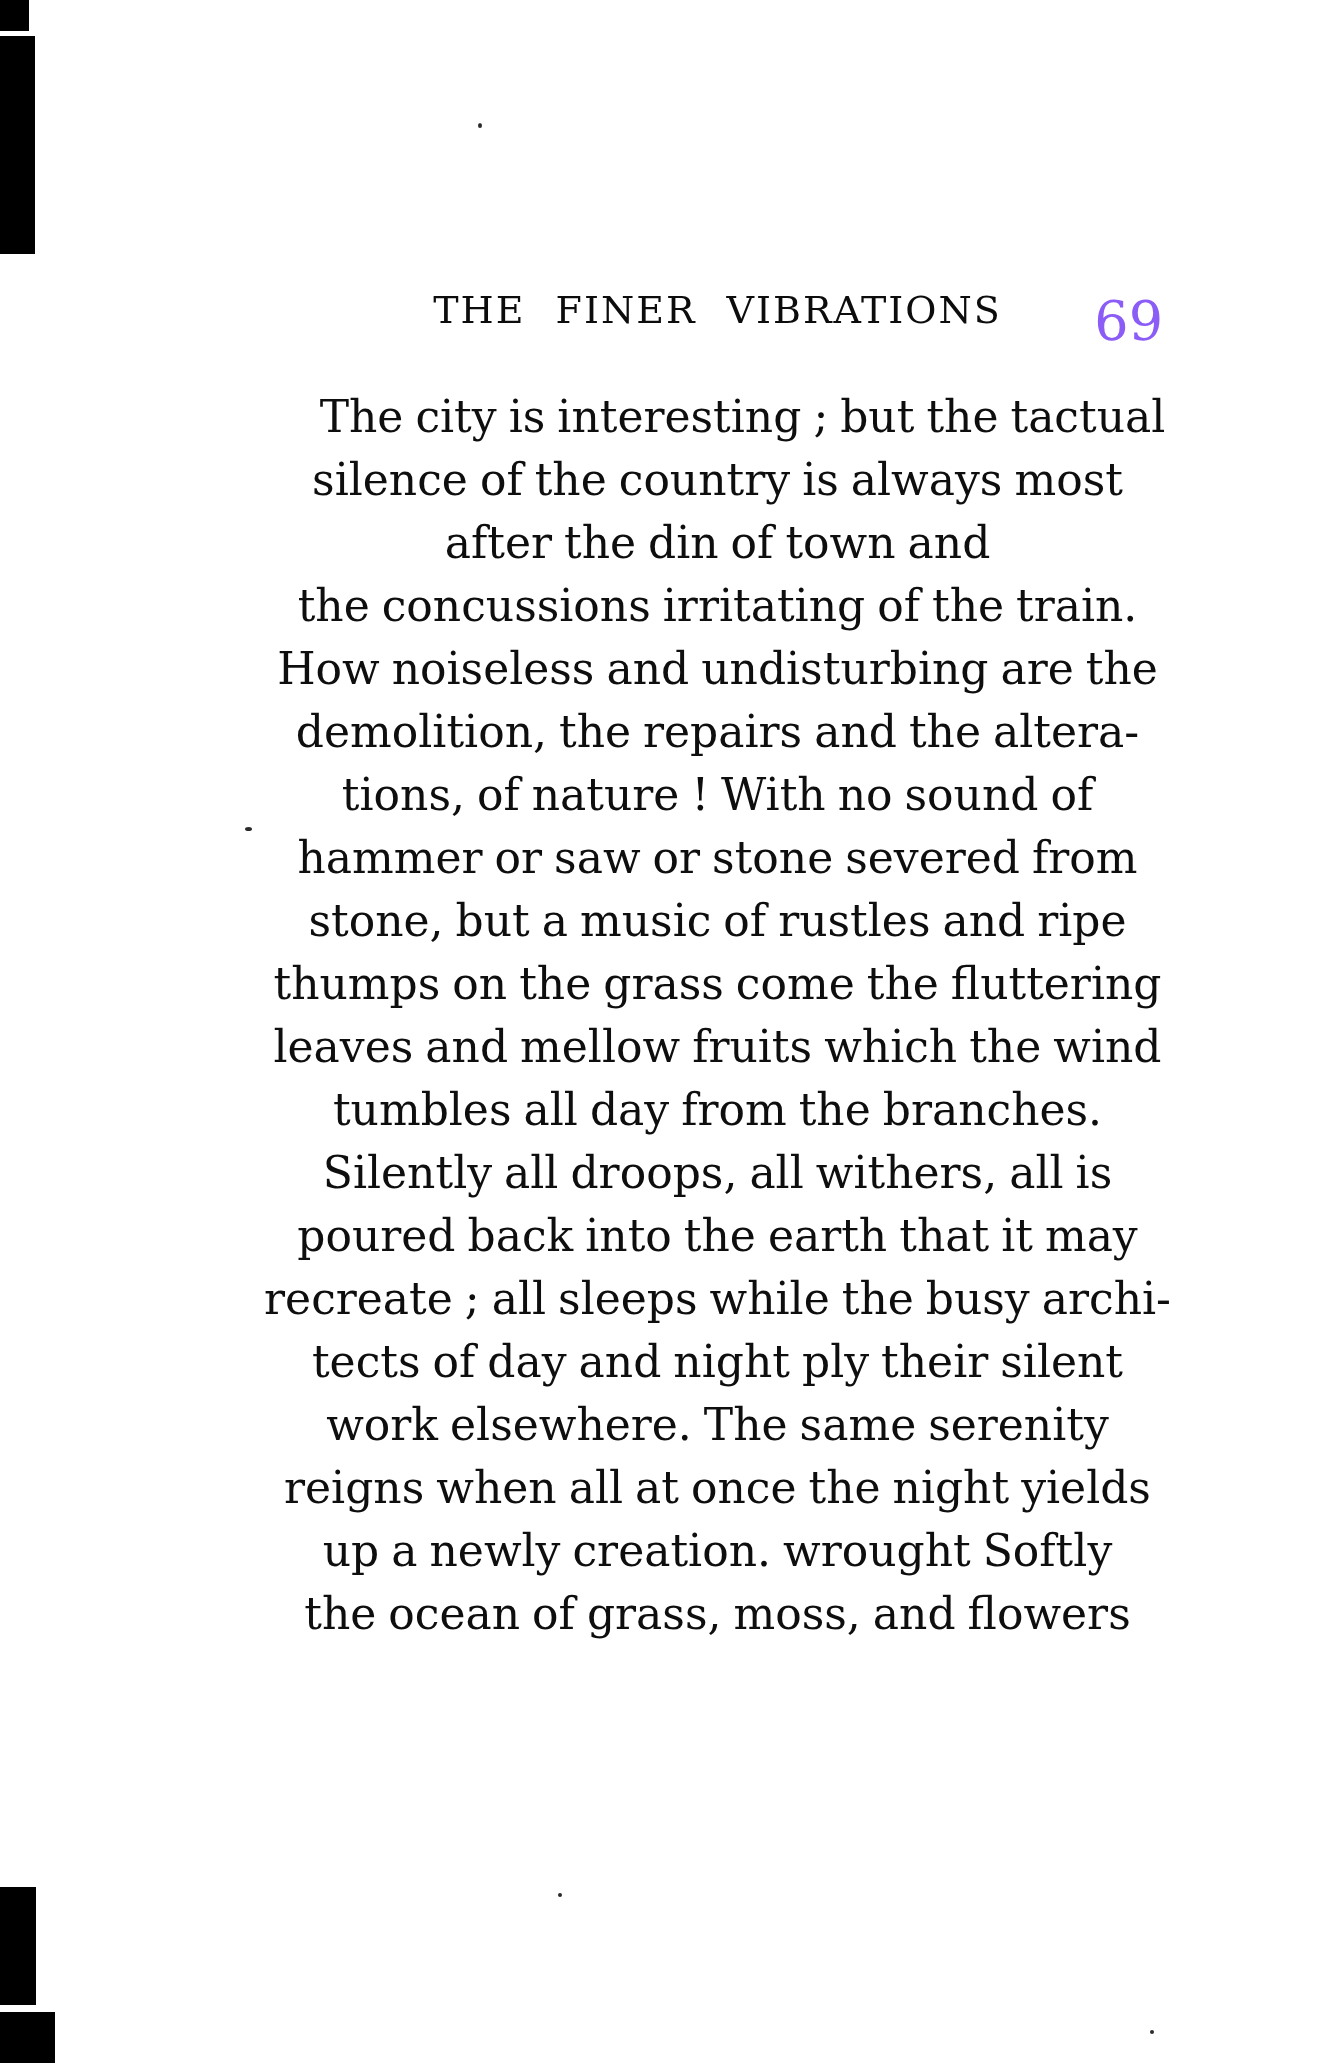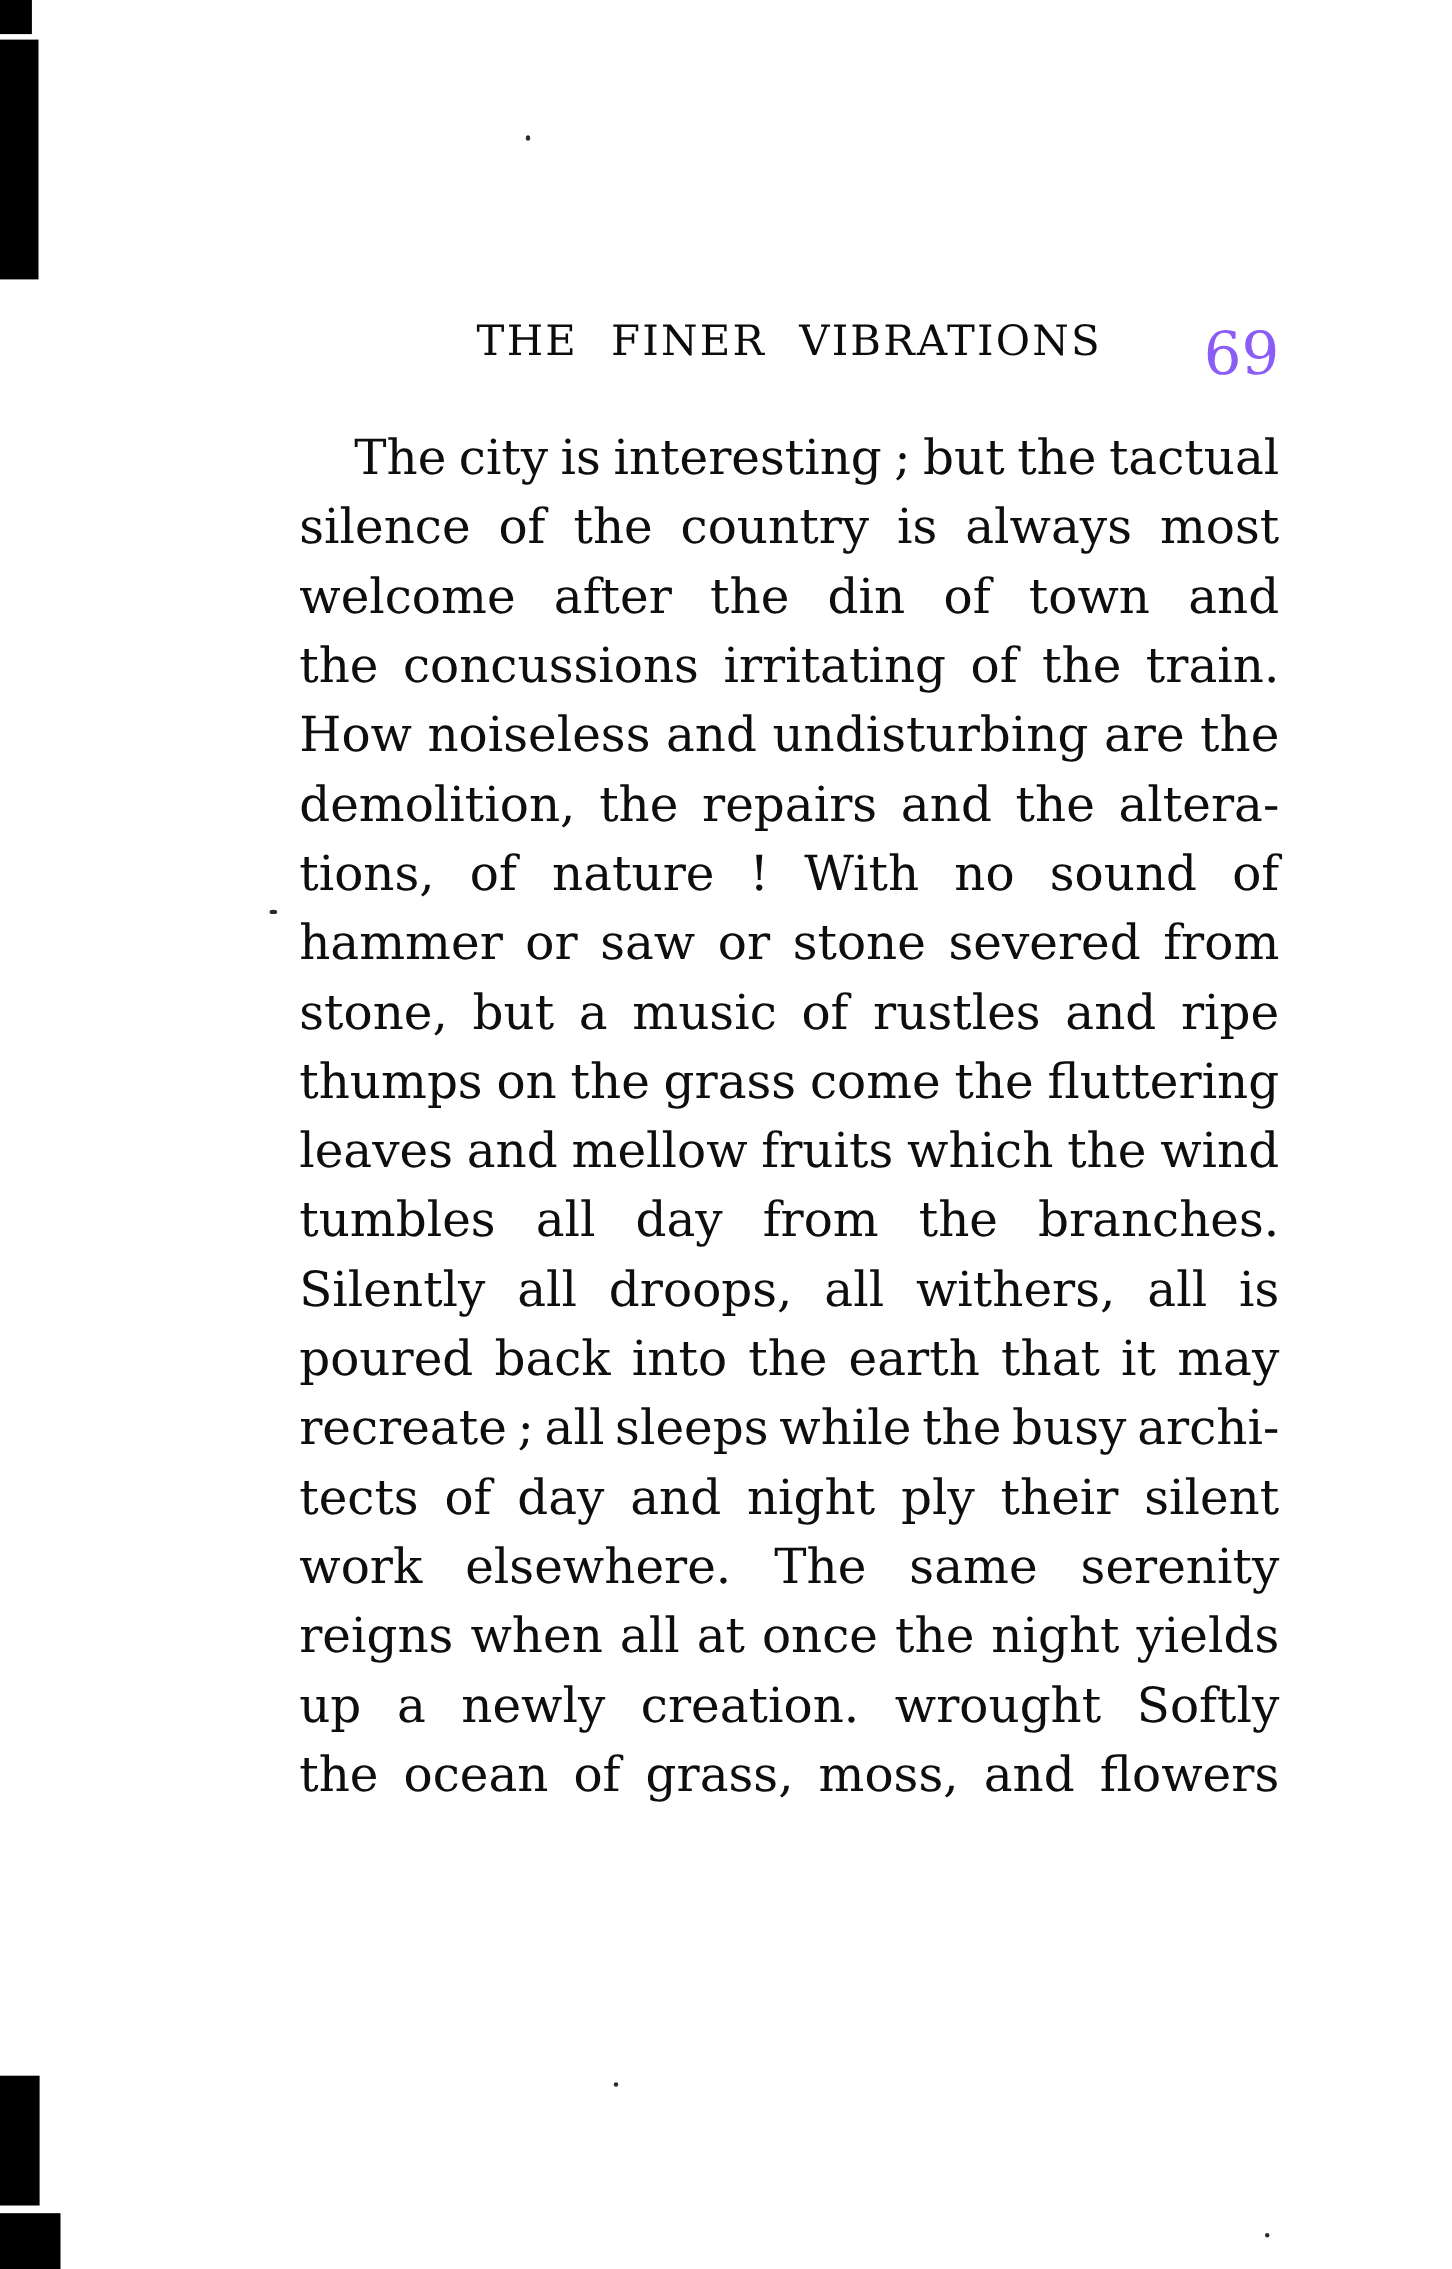--- a/index.html
+++ b/index.html
@@ -44,25 +44,26 @@
   
   .body-text {
     position: absolute;
     left: 272px;
     top: 385px;
     width: 891px;
     color: #0e0e0e;
   }
   .line {
     display: flex;
-    justify-content: space-between;
+    justify-content: center;
     height: 63px;
     line-height: 63px;
     font-size: 44px;
     white-space: nowrap;
+    gap: 12px;
   }
   .line.indent { padding-left: 50px; }
   .line span { display: inline-block; }
   
   .scan-bar { position: absolute; background: #000; }
   .bar-top-a    { left: 0; top: 0;      width: 29px; height: 31px; }
   .bar-top-b    { left: 0; top: 36px;   width: 35px; height: 218px; }
   .bar-bottom-a { left: 0; top: 1887px; width: 36px; height: 118px; }
   .bar-bottom-b { left: 0; top: 2012px; width: 55px; height: 51px; }
   
@@ -100,21 +101,20 @@
       <div class="line">
         <span>silence</span>
         <span>of</span>
         <span>the</span>
         <span>country</span>
         <span>is</span>
         <span>always</span>
         <span>most</span>
       </div>
       <div class="line">
-        <span>welcome</span>
         <span>after</span>
         <span>the</span>
         <span>din</span>
         <span>of</span>
         <span>town</span>
         <span>and</span>
       </div>
       <div class="line">
         <span>the</span>
         <span>concussions</span>

